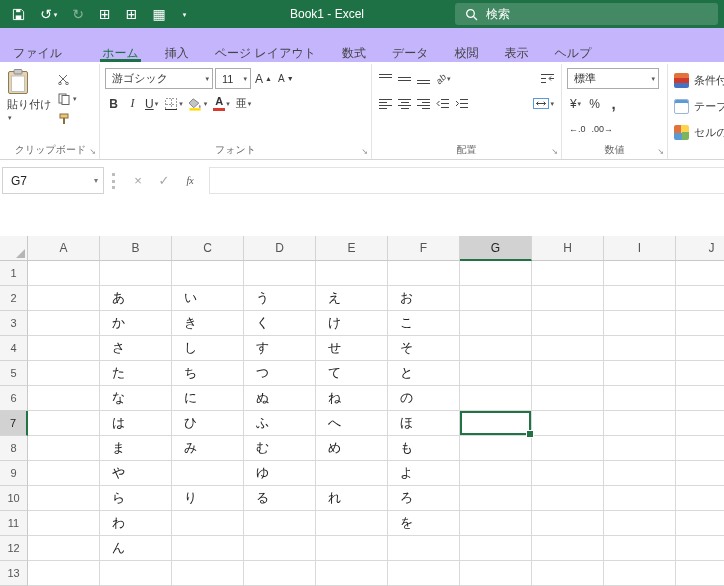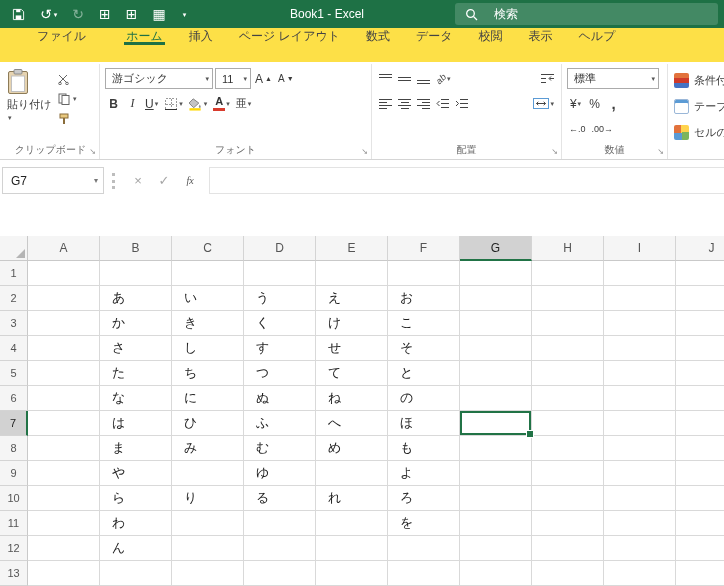--- a/index.html
+++ b/index.html
@@ -8,24 +8,24 @@
   .app{position:relative;width:724px;height:586px;overflow:hidden;background:#fff}
 
   
   .titlebar{position:absolute;top:0;left:0;right:0;height:28px;background:#1e7145;display:flex;align-items:center;color:#fff}
   .qat{display:flex;align-items:center;gap:15px;padding-left:12px}
   .qbtn{display:inline-flex;align-items:center;font-size:14px;line-height:1;color:#fff}
   .qbtn svg{display:block}
   .mini{font-size:7px;margin-left:2px}
   .dim{opacity:.45}
   .wtitle{position:absolute;left:327px;transform:translateX(-50%);font-size:12px;white-space:nowrap}
-  .search{position:absolute;left:455px;right:6px;top:3px;height:22px;background:rgba(255,255,255,.17);border-radius:3px;display:flex;align-items:center;gap:16px;padding:0 10px;font-size:12px;color:#fff}
+  .search{position:absolute;left:455px;right:6px;top:3px;height:22px;background:rgba(255,255,255,.17);border-radius:3px;display:flex;align-items:center;gap:8px;padding:0 10px;font-size:12px;color:#fff}
 
   
-  .tabsrow{position:absolute;top:28px;left:0;right:0;height:34px;background:#fde047;display:flex;align-items:flex-start;padding-left:24px}
+  .tabsrow{position:absolute;top:28px;left:0;right:0;height:34px;background:#c4b5fd;display:flex;align-items:flex-end;padding-left:0}
   .tab{padding:0 13px;font-size:12px;color:#444;display:flex;align-items:center;position:relative;white-space:nowrap}
   .tab:first-child{margin-right:14px}
   .tab.active{color:#1e7145;font-weight:normal}
   .tab.active::after{content:"";position:absolute;left:11px;right:11px;bottom:0;height:3px;background:#1e7145}
 
   
   .ribbon{position:absolute;top:62px;left:0;right:0;height:98px;background:#fff;border-bottom:1px solid #d5d5d5;display:flex;padding:2px 0 0 2px;overflow:hidden}
   .rgroup{position:relative;border-right:1px solid #e4e4e4;padding:2px 5px 16px 5px;flex:0 0 auto}
   .glabel{position:absolute;bottom:2px;left:0;right:0;text-align:center;font-size:10px;color:#6a6a6a;white-space:nowrap}
   .launcher{position:absolute;bottom:3px;right:3px;font-size:8px;color:#8f8f8f;line-height:1}

